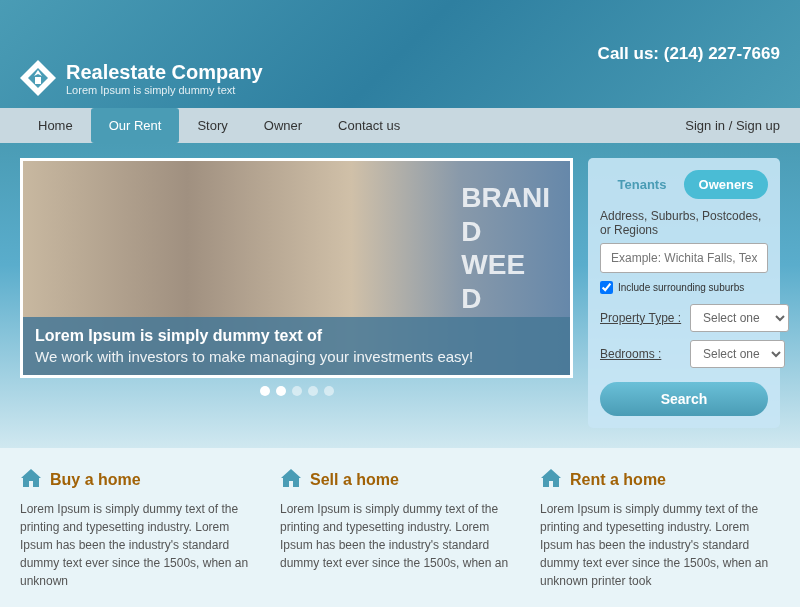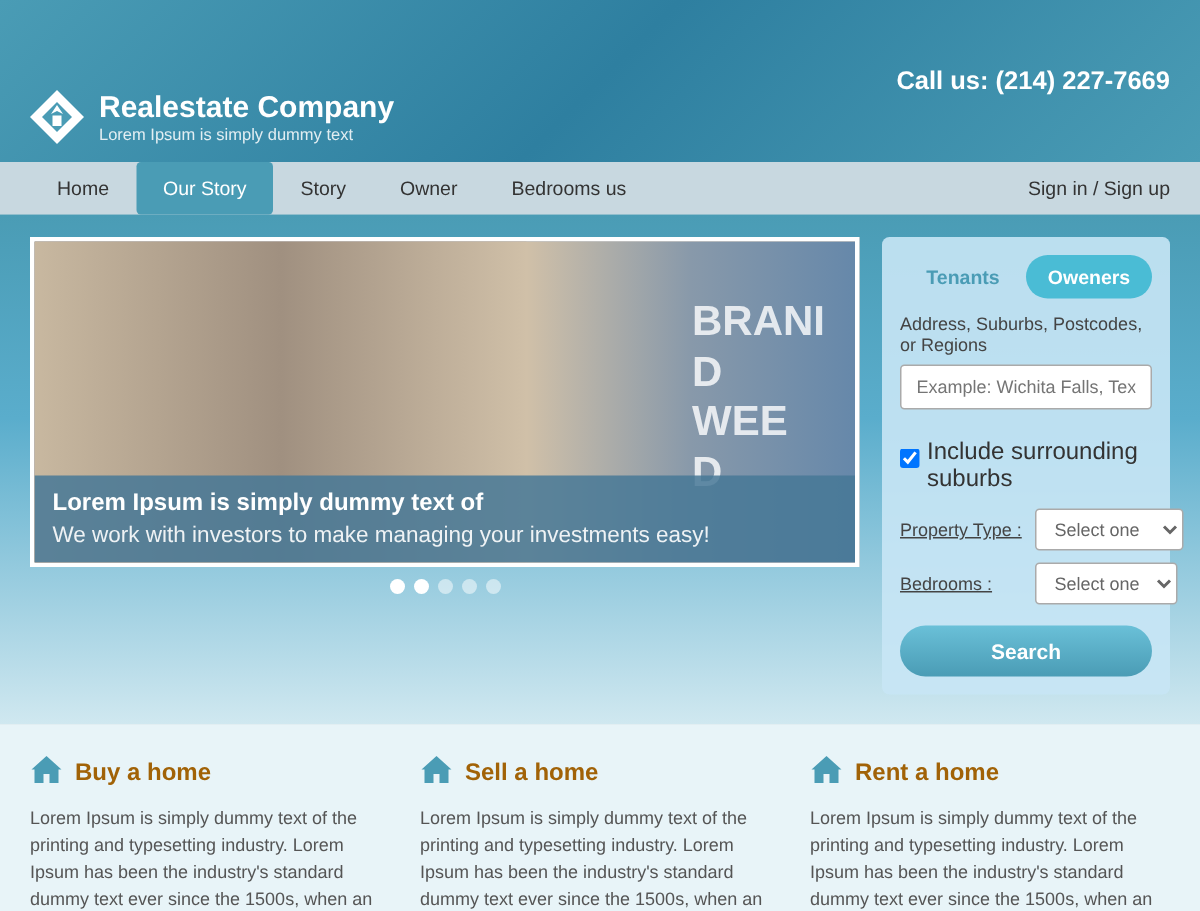--- a/index.html
+++ b/index.html
@@ -67,21 +67,21 @@
       position: relative;
       overflow: hidden;
       border: 3px solid white;
     }
     .slider-img-bg {
       width: 100%; height: 100%;
       background: linear-gradient(to right, #c8b8a0 0%, #a09080 30%, #d0c0a8 60%, #8899aa 80%, #6688aa 100%);
       position: relative;
     }
     .slider-brand-text {
-      position: absolute; right: 20px; top: 36px;
+      position: absolute; right: 20px; top: 20px;
       font-size: 28px; font-weight: bold; color: #fff; opacity: 0.8;
       line-height: 1.2;
     }
     
     .office-sim {
       position: absolute; left: 0; top: 0; width: 60%; height: 100%;
       background: linear-gradient(135deg, #b0a090 0%, #988070 30%, #c0aa90 60%, #d0c0b0 100%);
     }
     .office-sim::before {
       content: '';
@@ -133,21 +133,21 @@
       width: 100%; padding: 7px 10px;
       border: 1px solid #aaa; border-radius: 3px;
       font-size: 12px; background: white;
       color: #666; margin-bottom: 8px;
     }
     .checkbox-row {
       display: flex; align-items: center; gap: 5px;
       margin-bottom: 10px;
     }
     .checkbox-row input { width: 13px; height: 13px; }
-    .checkbox-row label { font-size: 16px; color: #333; margin-top: 12px; }
+    .checkbox-row label { font-size: 10px; color: #333; }
     .field-row {
       display: flex; align-items: center; margin-bottom: 8px;
     }
     .field-label { font-size: 12px; color: #444; width: 90px; flex-shrink: 0; text-decoration: underline; }
     .field-select {
       flex: 1; padding: 5px 8px;
       border: 1px solid #aaa; border-radius: 3px;
       background: white; font-size: 12px; color: #666;
       cursor: pointer;
     }
@@ -224,24 +224,24 @@
       <h1>Realestate Company</h1>
       <p>Lorem Ipsum is simply dummy text</p>
     </div>
   </div>
   <div class="phone">Call us: (214) 227-7669</div>
 </div>
 
 <div class="nav">
   <div class="nav-left">
     <a class="nav-item">Home</a>
-    <a class="nav-item active">Our Story</a>
+    <a class="nav-item active">Our Rent</a>
     <a class="nav-item">Story</a>
     <a class="nav-item">Owner</a>
-    <a class="nav-item">Bedrooms us</a>
+    <a class="nav-item">Contact us</a>
   </div>
   <div class="nav-right">Sign in  /  Sign up</div>
 </div>
 
 <div class="main-content">
 
   <div class="slider-area">
     <div class="slider-img">
       <div class="office-sim"></div>
       <div class="slider-img-bg">

